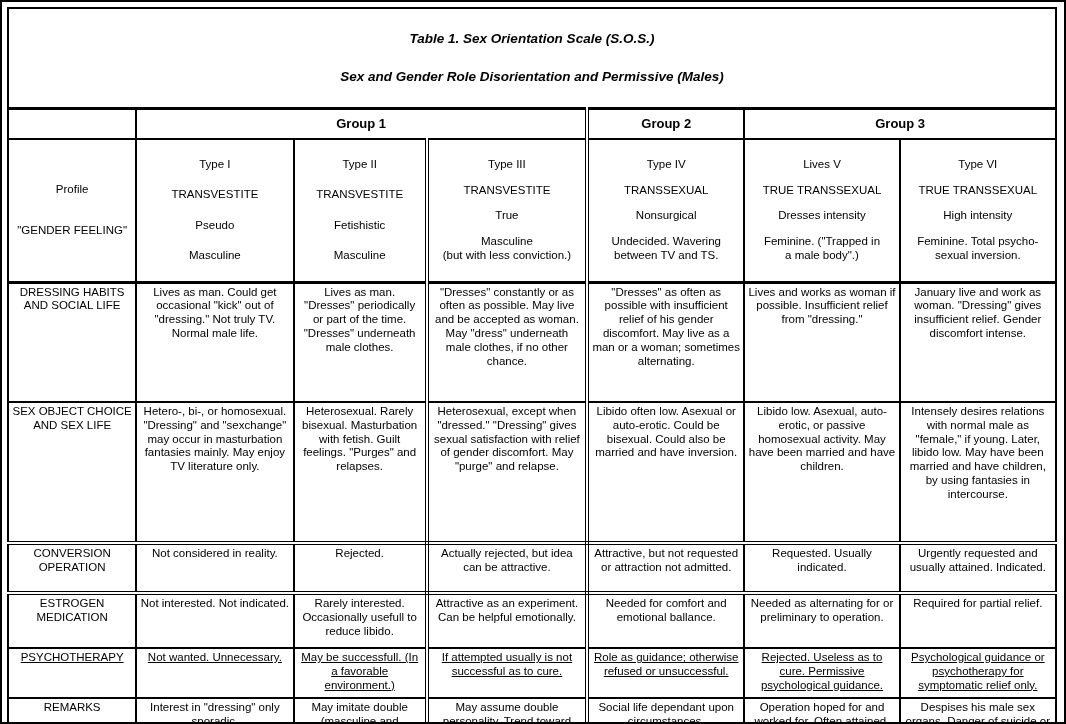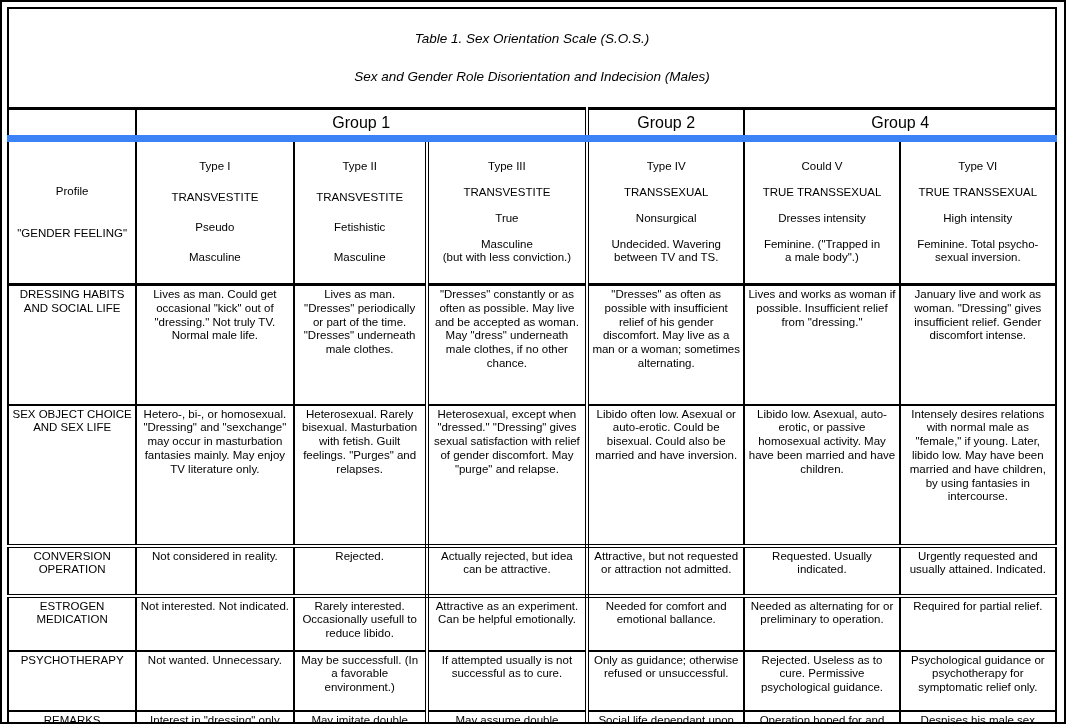--- a/index.html
+++ b/index.html
@@ -34,38 +34,38 @@
   }
   
   .r-title      { height: 40px; }
   .r-groups     { height: 30px; }
   .r-profile    { height: 117px; }
   .r-dressing   { height: 120px; }
   .r-sexobj     { height: 141px; margin-top: 18px; }
   .r-kinsey     { height: 27px; }
   .r-conversion { height: 50px; }
   .r-estrogen   { height: 55px; }
-  .r-psych      { height: 60px; }
+  .r-psych      { height: 50px; text-decoration: underline; }
   .r-remarks    { height: 78px; }
 
   
   .title-cell {
     border-bottom: 3px solid #000;
     vertical-align: middle;
-    font-weight: normal;
+    font-weight: bold;
     font-style: italic;
     font-size: 13.5px;
     line-height: 1.4;
   }
   
   .r-groups td {
     vertical-align: middle;
-    font-weight: normal;
-    font-size: 16px;
-    border-bottom: 7px solid #3b82f6;
+    font-weight: bold;
+    font-size: 13px;
+    border-bottom: 1px solid #3b82f6;
   }
   .g1-cell { border-right: 4px double #000; }
   
   .r-profile td { border-bottom: 3px solid #000; }
   .profile-label-cell { vertical-align: middle; }
   .profile-label-cell div { margin: 7px 0; text-align: center; }
   .pcell {
     display: flex; flex-direction: column;
     justify-content: space-between;
     height: 109px;
@@ -94,29 +94,29 @@
         <col style="width:160px">
       <col style="width:157px">
         <col style="width:155px">
         <col style="width:156px">
     </colgroup>
 
     <tbody>
         <tr class="r-title">
       <td colspan="7" class="title-cell">
         <div>Table 1. Sex Orientation Scale (S.O.S.)</div>
-        <div>Sex and Gender Role Disorientation and Indecision (Males)</div>
+        <div>Sex and Gender Role Disorientation and Permissive (Males)</div>
       </td>
     </tr>
 
     <tr class="r-groups">
       <td></td>
       <td colspan="3" class="g1-cell">Group 1</td>
       <td>Group 2</td>
-      <td colspan="2">Group 4</td>
+      <td colspan="2">Group 3</td>
     </tr>
 
     <tr class="r-profile">
       <td class="profile-label-cell">
         <div>Profile</div>
         <div>"GENDER FEELING"</div>
       </td>
       <td>
         <div class="pcell">
           <div>Type I</div>
@@ -146,21 +146,21 @@
         <div class="pcell">
           <div>Type IV</div>
           <div>TRANSSEXUAL</div>
           <div>Nonsurgical</div>
           <div>Undecided. Wavering
 between TV and TS.</div>
         </div>
       </td>
       <td>
         <div class="pcell">
-          <div>Could V</div>
+          <div>Lives V</div>
           <div>TRUE TRANSSEXUAL</div>
           <div>Dresses intensity</div>
           <div>Feminine. ("Trapped in
 a male body".)</div>
         </div>
       </td>
       <td>
         <div class="pcell">
           <div>Type VI</div>
           <div>TRUE TRANSSEXUAL</div>
@@ -210,21 +210,21 @@
       <td>Needed for comfort and emotional ballance.</td>
       <td>Needed as alternating for or preliminary to operation.</td>
       <td>Required for partial relief.</td>
     </tr>
 
     <tr class="r-psych datarow">
       <td class="row-label">PSYCHOTHERAPY</td>
       <td>Not wanted. Unnecessary.</td>
       <td>May be successfull. (In a favorable environment.)</td>
       <td>If attempted usually is not successful as to cure.</td>
-      <td>Only as guidance; otherwise refused or unsuccessful.</td>
+      <td>Role as guidance; otherwise refused or unsuccessful.</td>
       <td>Rejected. Useless as to cure. Permissive psychological guidance.</td>
       <td>Psychological guidance or psychotherapy for symptomatic relief only.</td>
     </tr>
 
     <tr class="r-remarks datarow">
       <td class="row-label">REMARKS</td>
       <td>Interest in "dressing" only sporadic.</td>
       <td>May imitate double (masculine and feminine) personality with male and female names.</td>
       <td>May assume double personality. Trend toward transsexualism.</td>
       <td>Social life dependant upon circumstances.</td>

